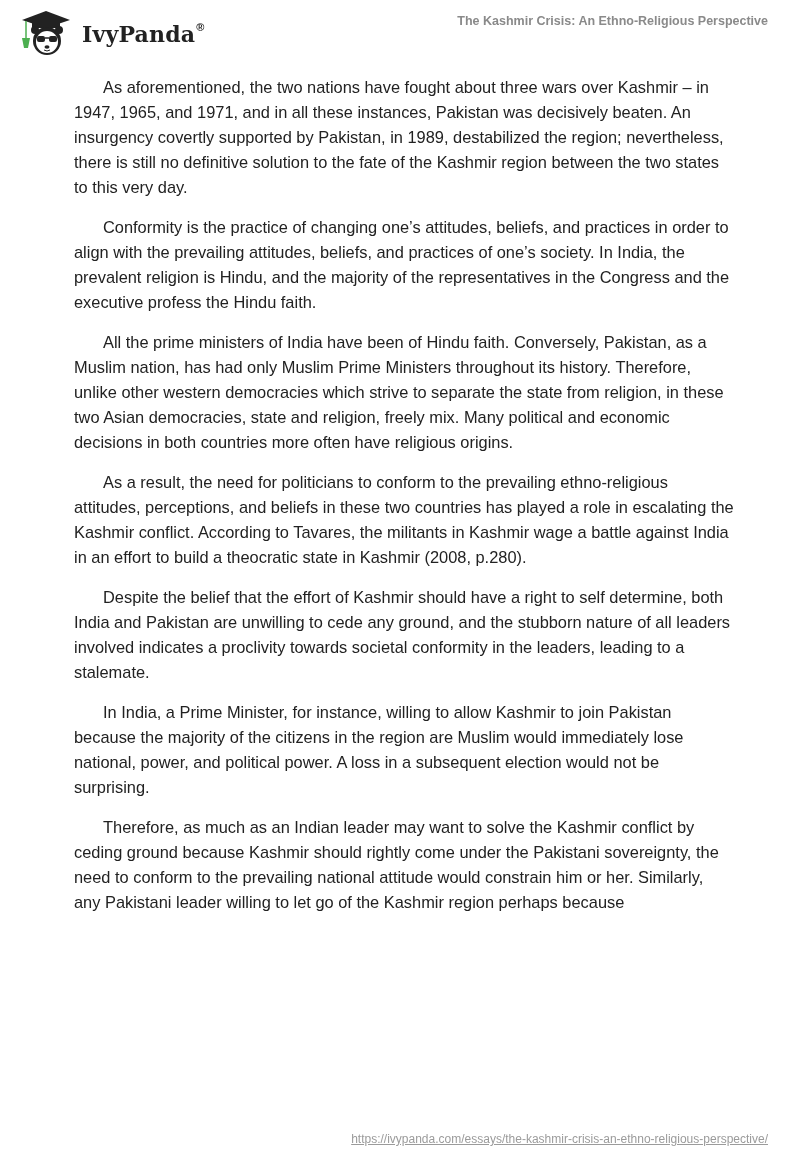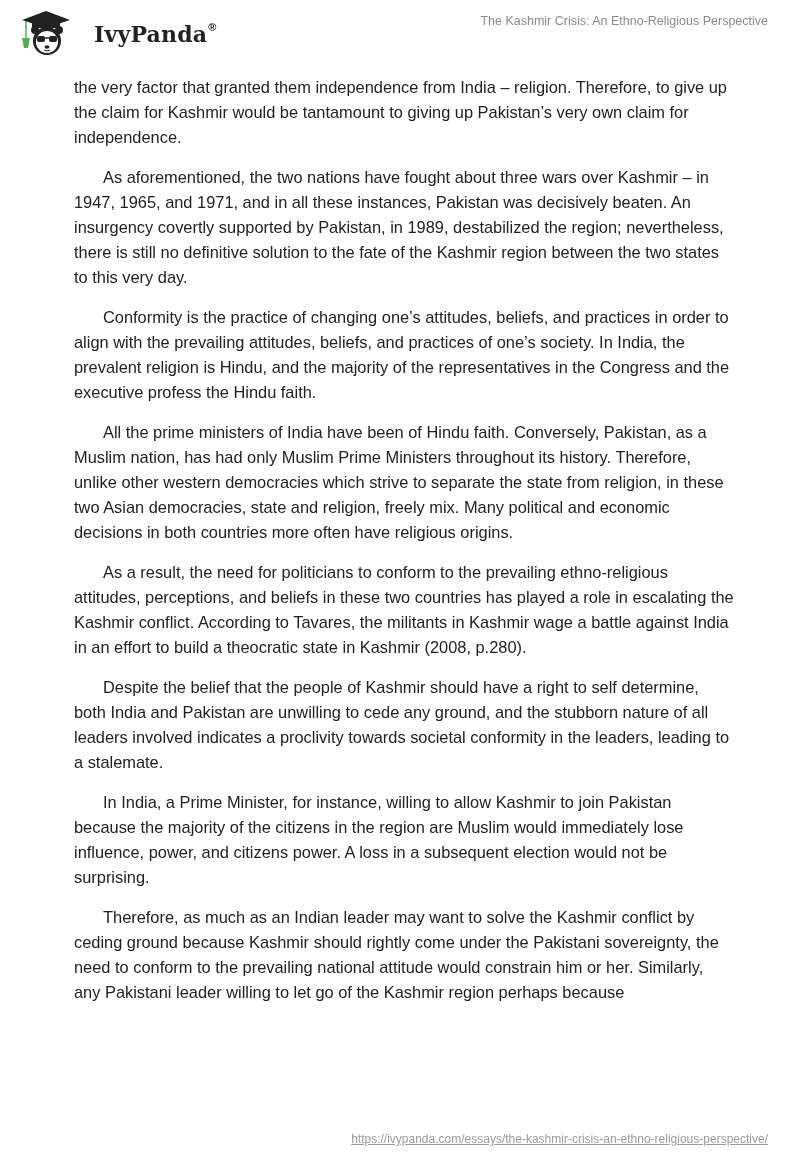--- a/index.html
+++ b/index.html
@@ -33,40 +33,41 @@
     .logo-icon {
       width: 56px;
       height: 48px;
       display: block;
     }
     .logo-text {
       font-family: "DejaVu Serif", serif;
       font-weight: bold;
       font-size: 22px;
       color: #222222;
-      margin-left: 22px;
+      margin-left: 10px;
       letter-spacing: 0.2px;
       position: relative;
       top: 2px;
     }
     .logo-reg {
       font-family: "Liberation Sans", sans-serif;
       font-size: 11px;
       font-weight: bold;
       vertical-align: super;
       position: relative;
       top: -3px;
       margin-left: 1px;
     }
     .doc-title {
       position: absolute;
       right: 32px;
       top: 14px;
       font-size: 12.5px;
       color: #8a8a8a;
+      font-weight: bold;
     }
     .content {
       position: absolute;
       left: 74px;
       top: 75px;
       width: 660px;
     }
     .para {
       font-size: 16.4px;
       line-height: 25px;
@@ -118,25 +119,24 @@
 
       <ellipse cx="31" cy="39" rx="2.5" ry="1.8" fill="#222222"></ellipse>
       <path d="M28,42 Q31,44 34,42" stroke="#222222" stroke-width="1" fill="none"></path>
     </svg>
     <span class="logo-text"><span>IvyPanda</span><span class="logo-reg">®</span></span>
   </div>
   <div class="doc-title">The Kashmir Crisis: An Ethno-Religious Perspective</div>
 </div>
 
 <div class="content">
-  <p class="para no-indent">the very factor that granted them independence from India – religion. Therefore, to give up the claim for Kashmir would be tantamount to giving up Pakistan’s very own claim for independence.</p>
   <p class="para">As aforementioned, the two nations have fought about three wars over Kashmir – in 1947, 1965, and 1971, and in all these instances, Pakistan was decisively beaten. An insurgency covertly supported by Pakistan, in 1989, destabilized the region; nevertheless, there is still no definitive solution to the fate of the Kashmir region between the two states to this very day.</p>
 
 
   <p class="para">Conformity is the practice of changing one’s attitudes, beliefs, and practices in order to align with the prevailing attitudes, beliefs, and practices of one’s society. In India, the prevalent religion is Hindu, and the majority of the representatives in the Congress and the executive profess the Hindu faith.</p>
   <p class="para">All the prime ministers of India have been of Hindu faith. Conversely, Pakistan, as a Muslim nation, has had only Muslim Prime Ministers throughout its history. Therefore, unlike other western democracies which strive to separate the state from religion, in these two Asian democracies, state and religion, freely mix. Many political and economic decisions in both countries more often have religious origins.</p>
   <p class="para">As a result, the need for politicians to conform to the prevailing ethno-religious attitudes, perceptions, and beliefs in these two countries has played a role in escalating the Kashmir conflict. According to Tavares, the militants in Kashmir wage a battle against India in an effort to build a theocratic state in Kashmir (2008, p.280).</p>
-  <p class="para">Despite the belief that the people of Kashmir should have a right to self determine, both India and Pakistan are unwilling to cede any ground, and the stubborn nature of all leaders involved indicates a proclivity towards societal conformity in the leaders, leading to a stalemate.</p>
-  <p class="para">In India, a Prime Minister, for instance, willing to allow Kashmir to join Pakistan because the majority of the citizens in the region are Muslim would immediately lose influence, power, and citizens power. A loss in a subsequent election would not be surprising.</p>
+  <p class="para">Despite the belief that the effort of Kashmir should have a right to self determine, both India and Pakistan are unwilling to cede any ground, and the stubborn nature of all leaders involved indicates a proclivity towards societal conformity in the leaders, leading to a stalemate.</p>
+  <p class="para">In India, a Prime Minister, for instance, willing to allow Kashmir to join Pakistan because the majority of the citizens in the region are Muslim would immediately lose national, power, and political power. A loss in a subsequent election would not be surprising.</p>
   <p class="para">Therefore, as much as an Indian leader may want to solve the Kashmir conflict by ceding ground because Kashmir should rightly come under the Pakistani sovereignty, the need to conform to the prevailing national attitude would constrain him or her. Similarly, any Pakistani leader willing to let go of the Kashmir region perhaps because</p>
 </div>
 
 <div class="footer-url">https://ivypanda.com/essays/the-kashmir-crisis-an-ethno-religious-perspective/</div>
 
 </body></html>

